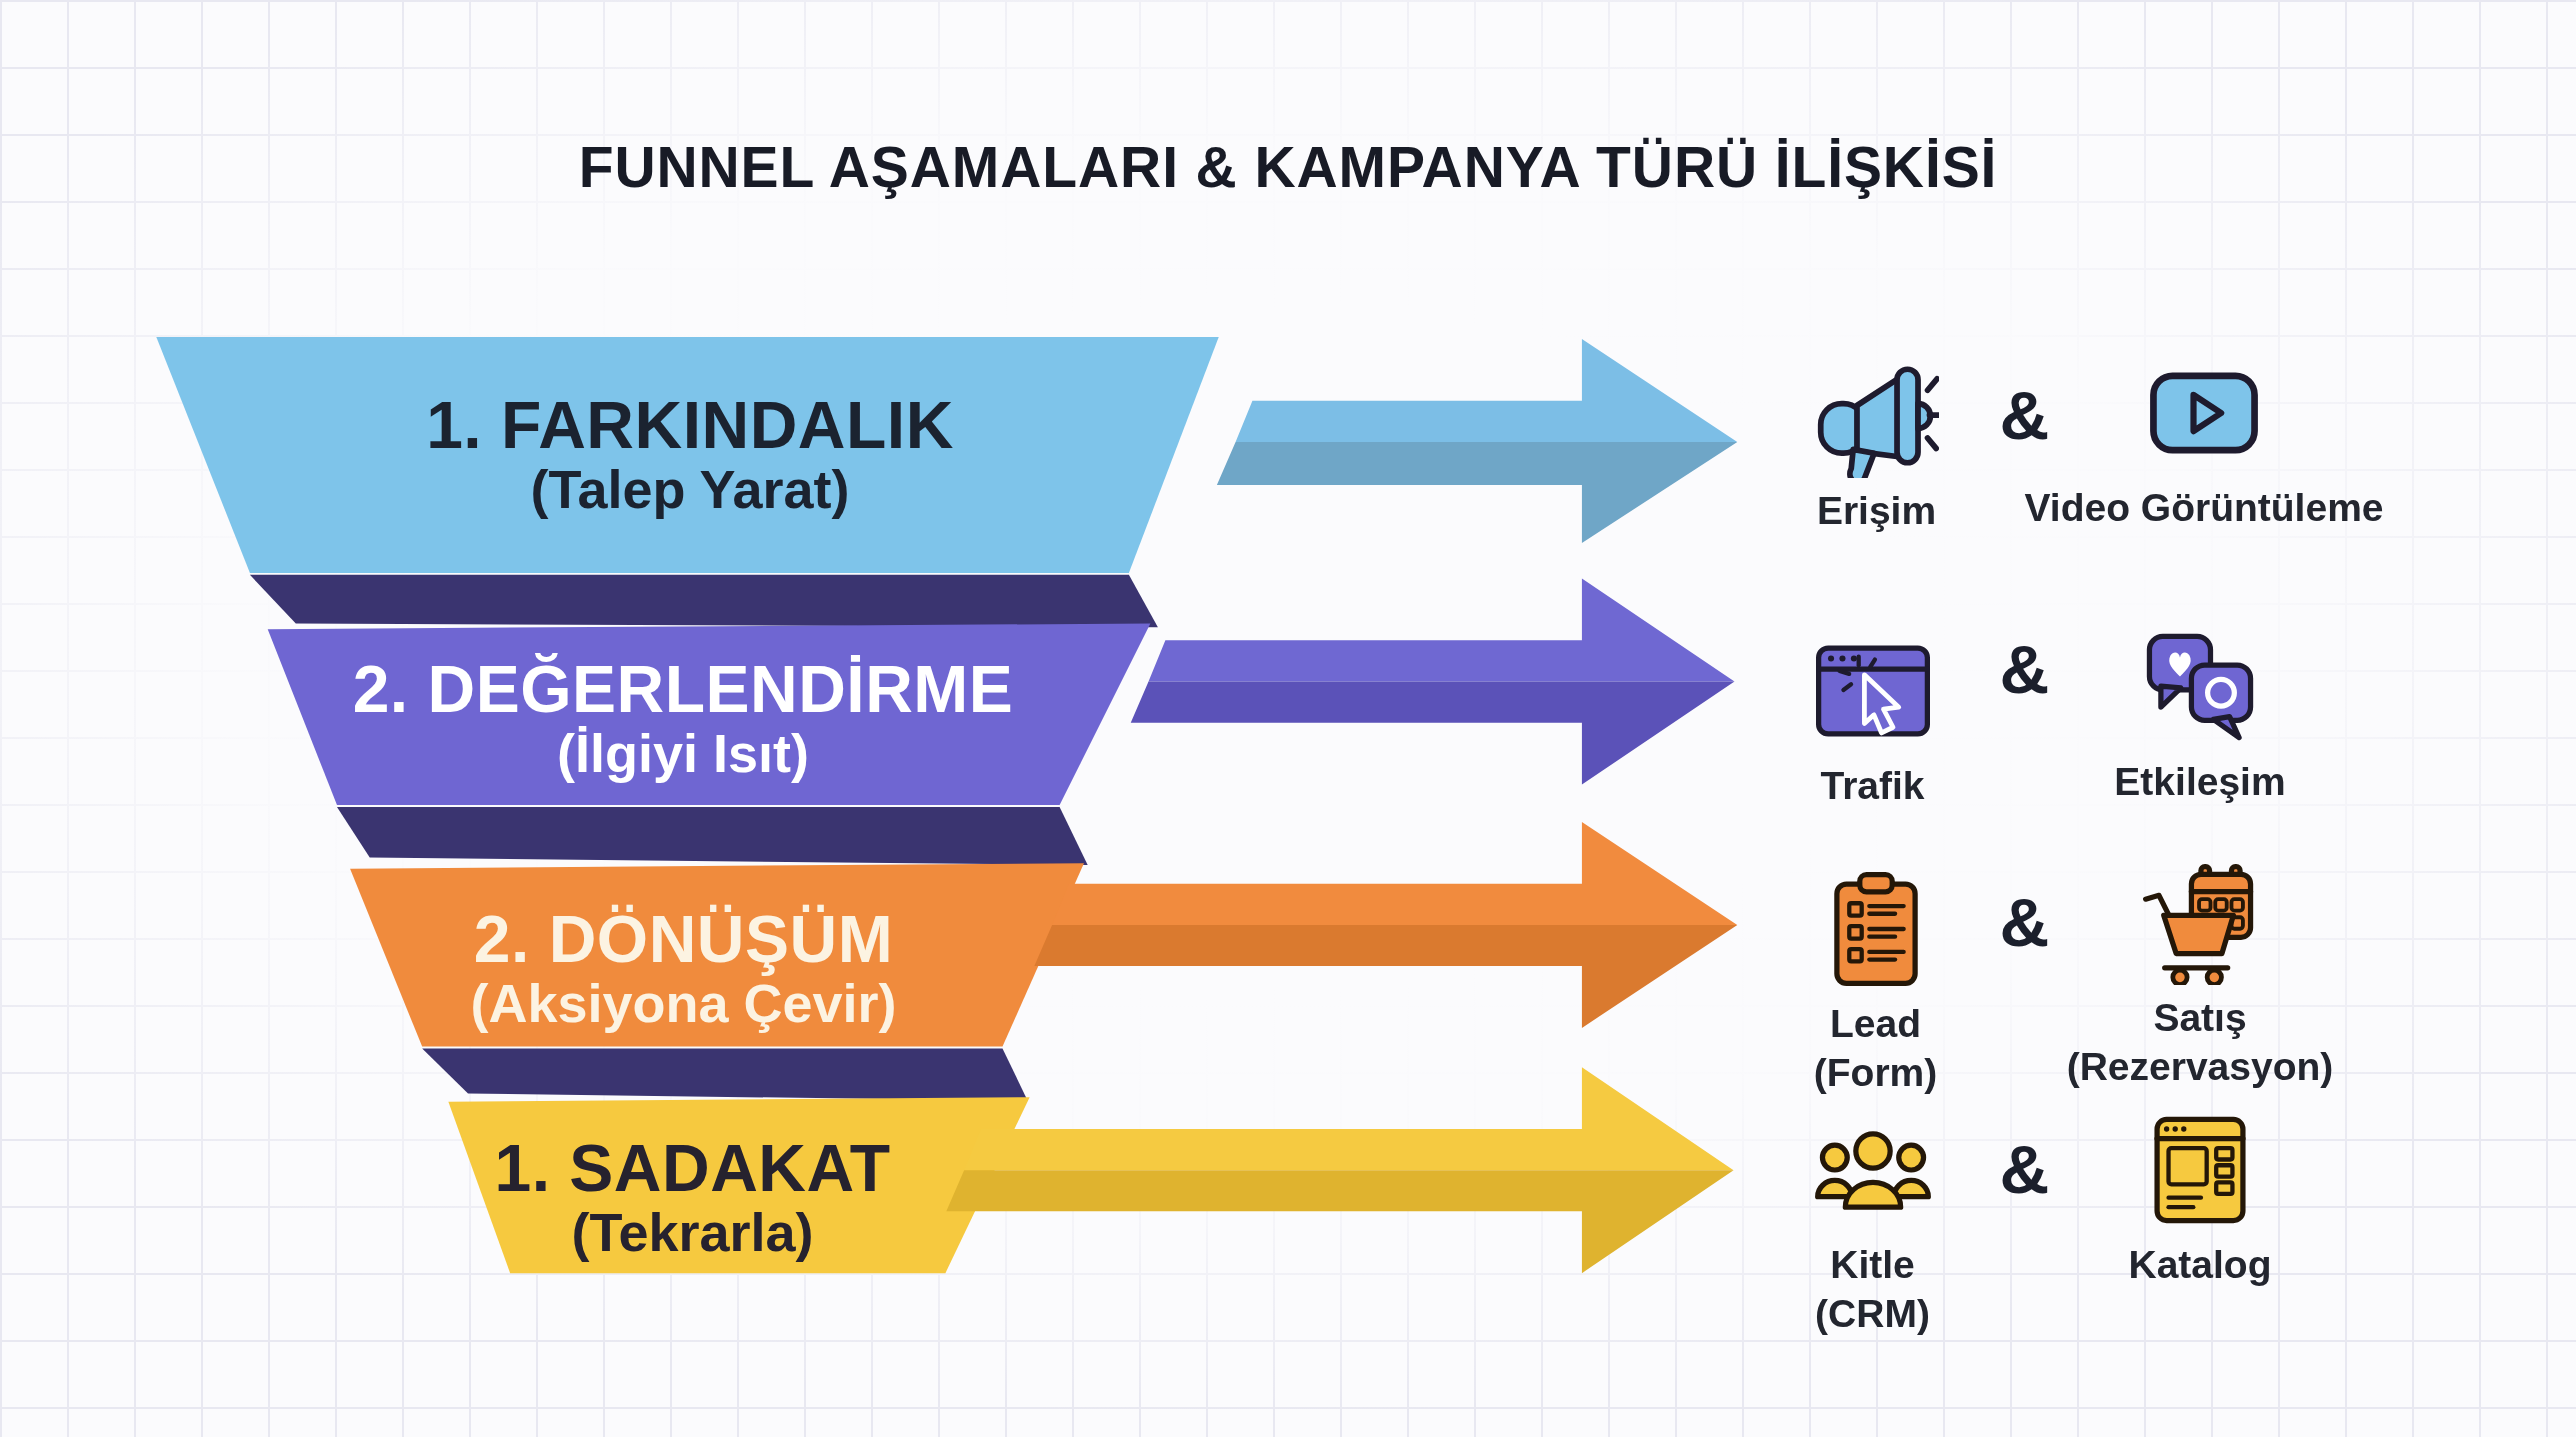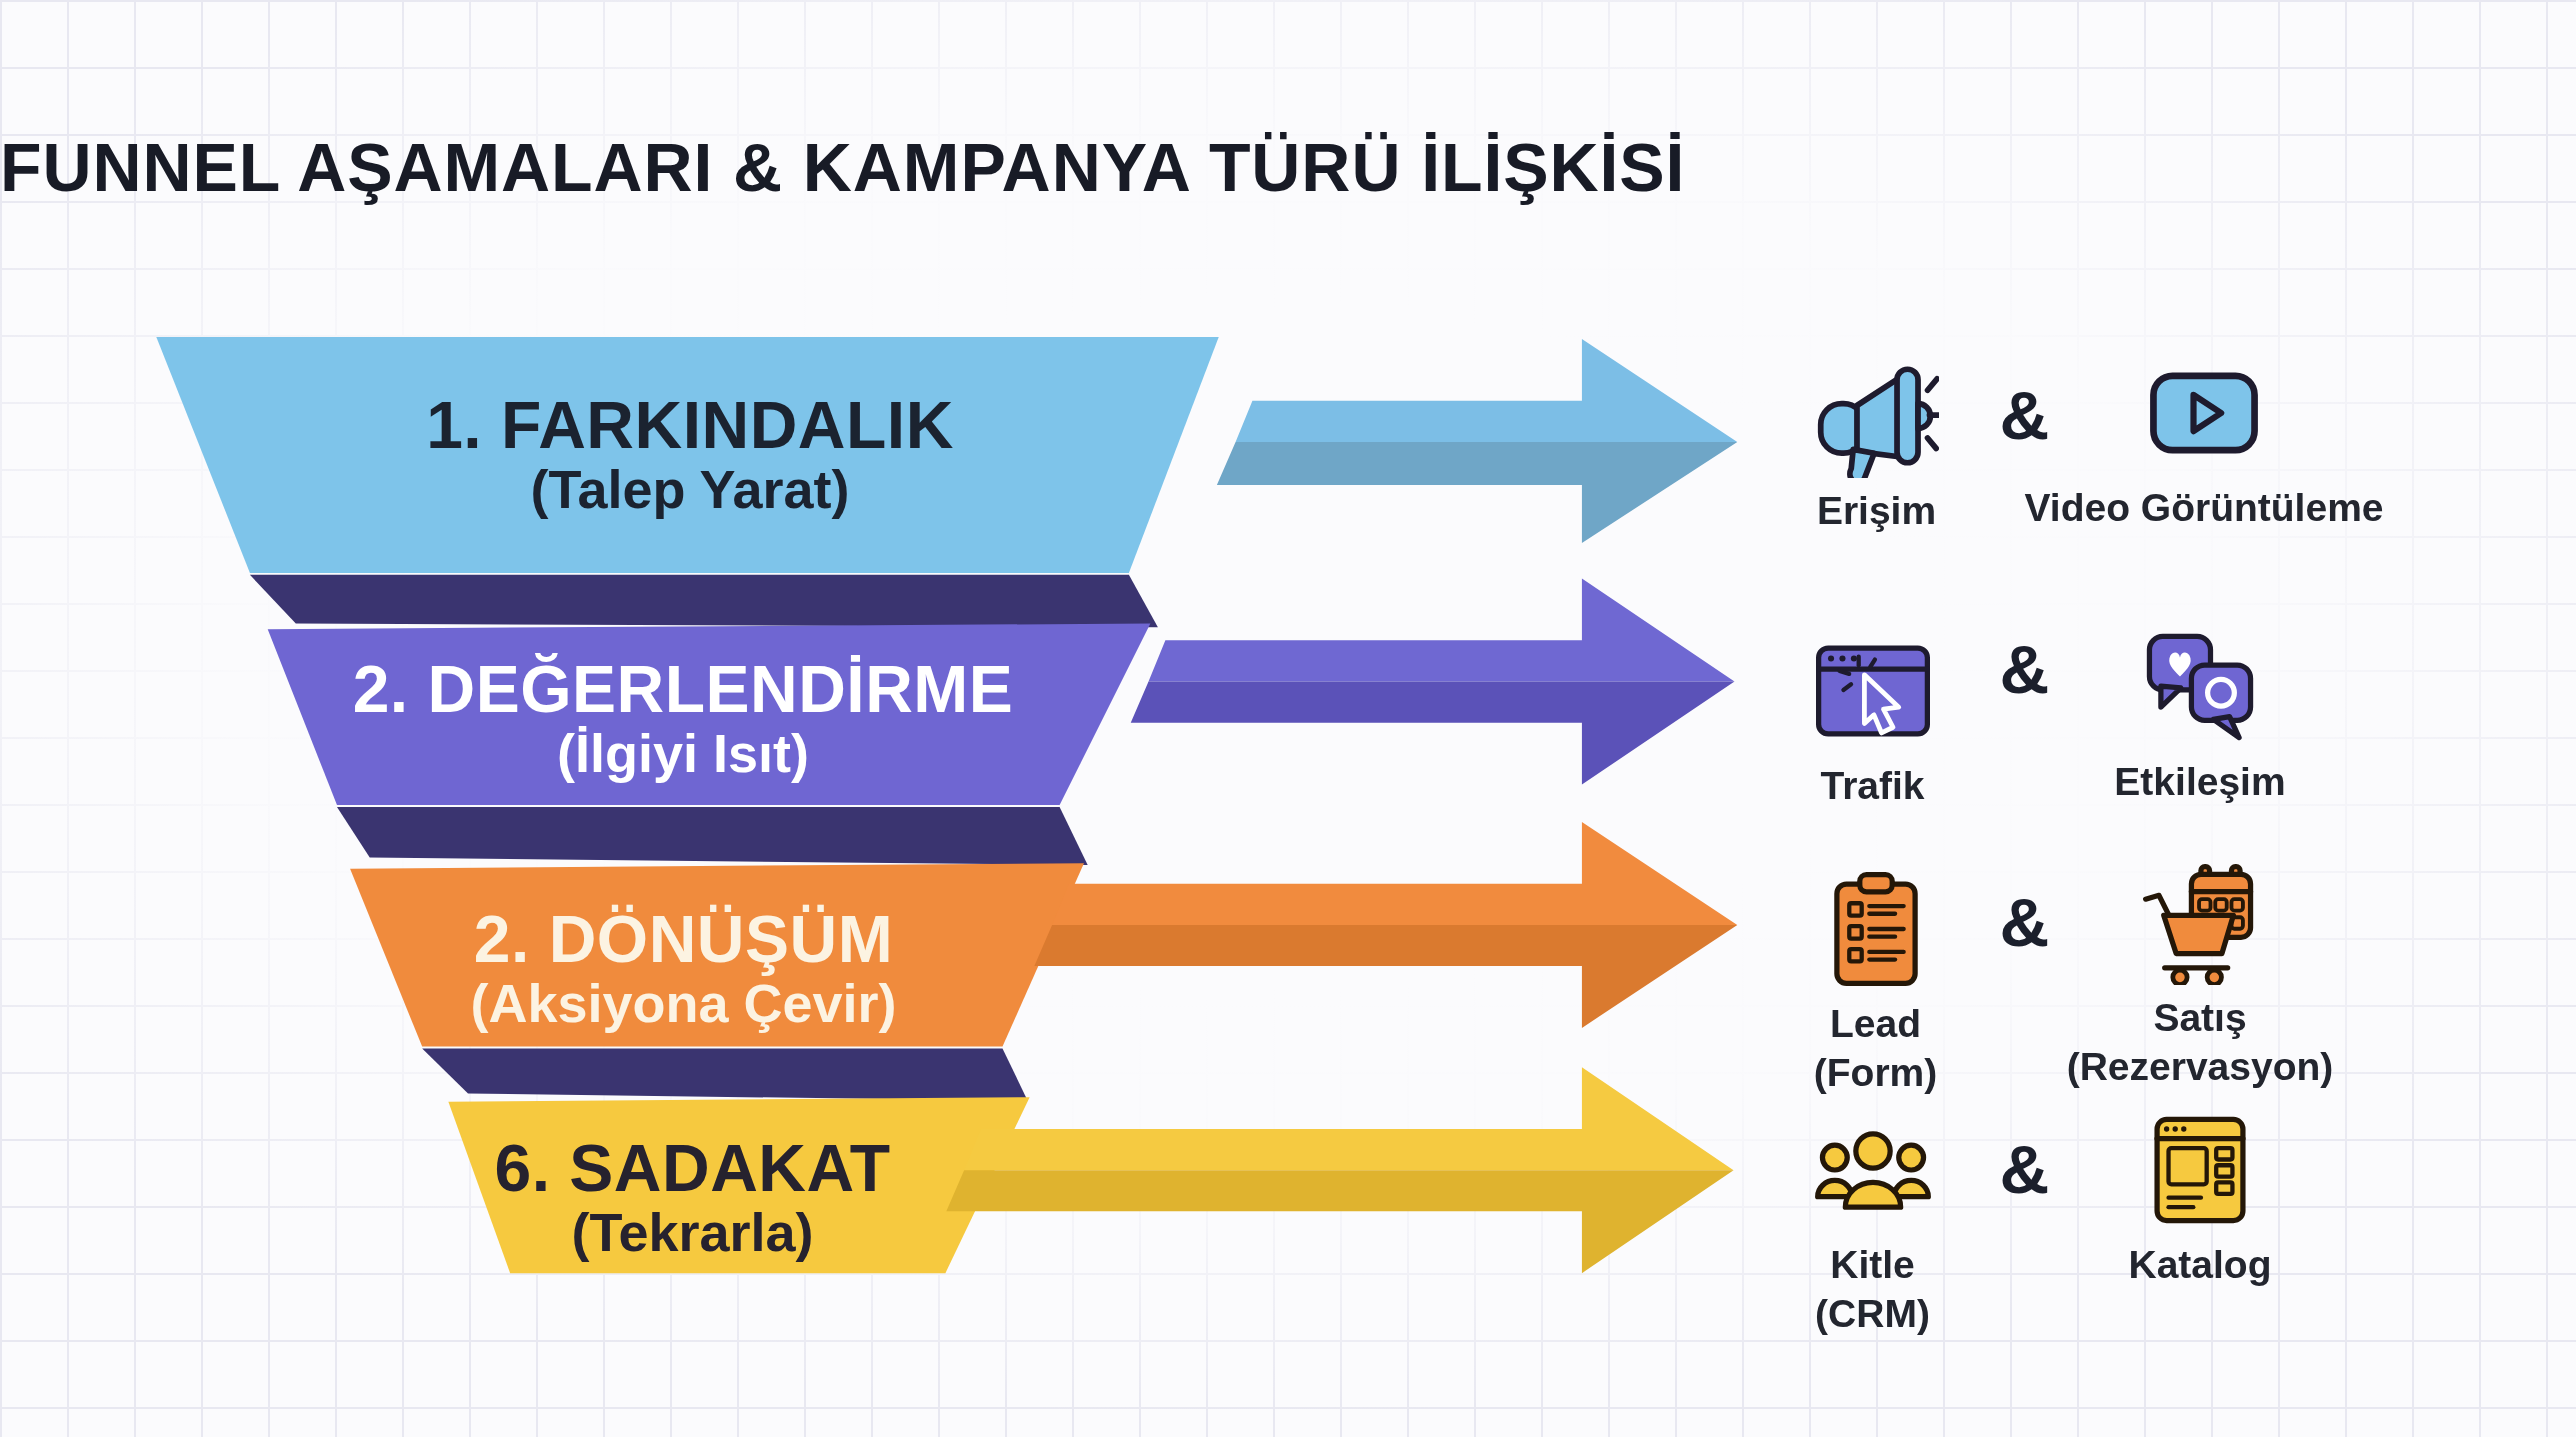--- a/index.html
+++ b/index.html
@@ -9,22 +9,22 @@
   
   .grid-layer{position:absolute;inset:0;
     background-image:
       linear-gradient(to right, var(--grid,#D9D9E8) 1.9px, transparent 1.9px),
       linear-gradient(to bottom, var(--grid,#D9D9E8) 1.9px, transparent 1.9px);
     background-size:67px 67px;opacity:.55;}
   .grid-mask{position:absolute;inset:0;
     background:radial-gradient(ellipse 62% 56% at 48% 45%,
       var(--bg,#FBFBFD) 42%, rgba(251,251,253,.93) 62%, rgba(251,251,253,0) 96%);}
 
-  .title{position:absolute;left:0;top:122px;width:100%;text-align:left;
-    font-size:68px;font-weight:800;letter-spacing:0.9px;color:var(--title,#181B26);line-height:90px;}
+  .title{position:absolute;left:0;top:122px;width:100%;text-align:center;
+    font-size:57px;font-weight:800;letter-spacing:0.9px;color:var(--title,#181B26);line-height:90px;}
 
   .funnel-svg{position:absolute;left:0;top:0;width:2576px;height:1438px;}
 
   
   .f-band{fill:var(--band);}
   .f-blue{fill:var(--blue);}   .f-blue-l{fill:var(--blue-arrow-light);}   .f-blue-d{fill:var(--blue-arrow-dark);}
   .f-purple{fill:var(--purple);} .f-purple-l{fill:var(--purple-arrow-light);} .f-purple-d{fill:var(--purple-arrow-dark);}
   .f-orange{fill:var(--orange);} .f-orange-l{fill:var(--orange-arrow-light);} .f-orange-d{fill:var(--orange-arrow-dark);}
   .f-yellow{fill:var(--yellow);} .f-yellow-l{fill:var(--yellow-arrow-light);} .f-yellow-d{fill:var(--yellow-arrow-dark);}
 
@@ -90,21 +90,21 @@
   </div>
   <div class="stage-label sl-2">
     <div class="l1">2. DEĞERLENDİRME</div>
     <div class="l2">(İlgiyi Isıt)</div>
   </div>
   <div class="stage-label sl-3">
     <div class="l1">2. DÖNÜŞÜM</div>
     <div class="l2">(Aksiyona Çevir)</div>
   </div>
   <div class="stage-label sl-4">
-    <div class="l1">6. SADAKAT</div>
+    <div class="l1">1. SADAKAT</div>
     <div class="l2">(Tekrarla)</div>
   </div>
 
   <div class="cell" style="left:1750px;top:354px;width:253px;">
     <svg class="ico" width="124" height="124" viewBox="0 0 130 130">
       <g stroke="var(--icon-outline)" stroke-width="6" fill="var(--blue)">
         <rect x="6" y="52" width="46" height="52" rx="22"></rect>
         <polygon points="44,54 90,24 90,108 44,102"></polygon>
         <rect x="86" y="16" width="22" height="98" rx="11"></rect>
         <path d="M108,52 a13,13 0 0 1 0,26 Z"></path>

